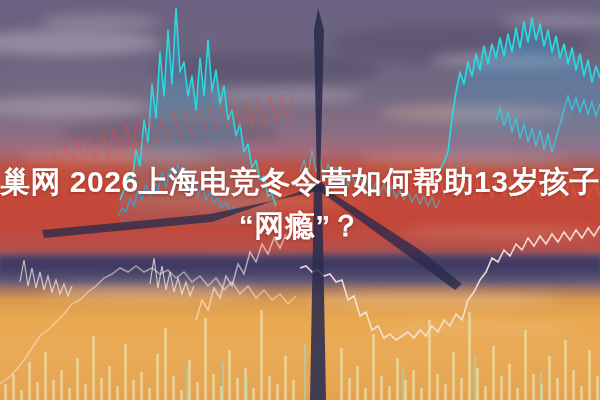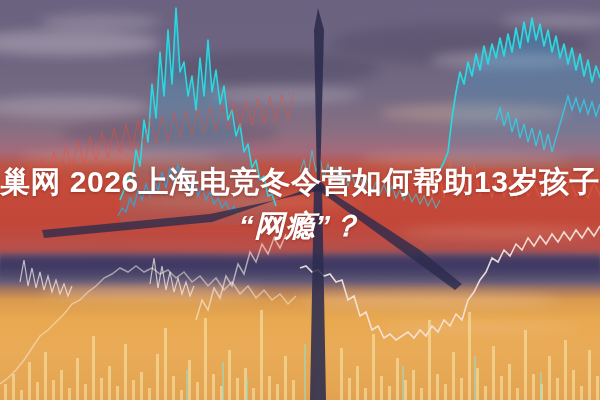--- a/index.html
+++ b/index.html
@@ -77,21 +77,21 @@
   }
   .hl-line{
     color:#ffffff;
     font-weight:bold;
     font-size:30px;
     line-height:44px;
     letter-spacing:.5px;
     white-space:nowrap;
     text-shadow:0 1px 3px rgba(90,25,15,.45);
   }
-  .hl-line.l2{font-size:30px;font-style:italic;}
+  .hl-line.l2{font-size:30px;}
 </style>
 </head>
 <body>
 
 <div id="banner">
 
   <div class="layer" id="sky-base"></div>
 
   <div class="layer" id="cloud-field">
     <div class="cloud lt" style="left:-30px;top:30px;width:190px;height:26px;opacity:.40;"></div>

